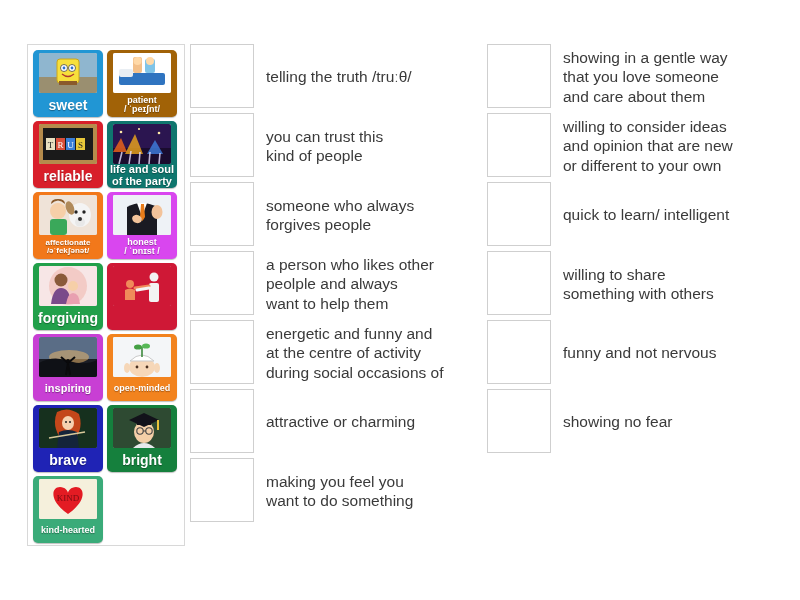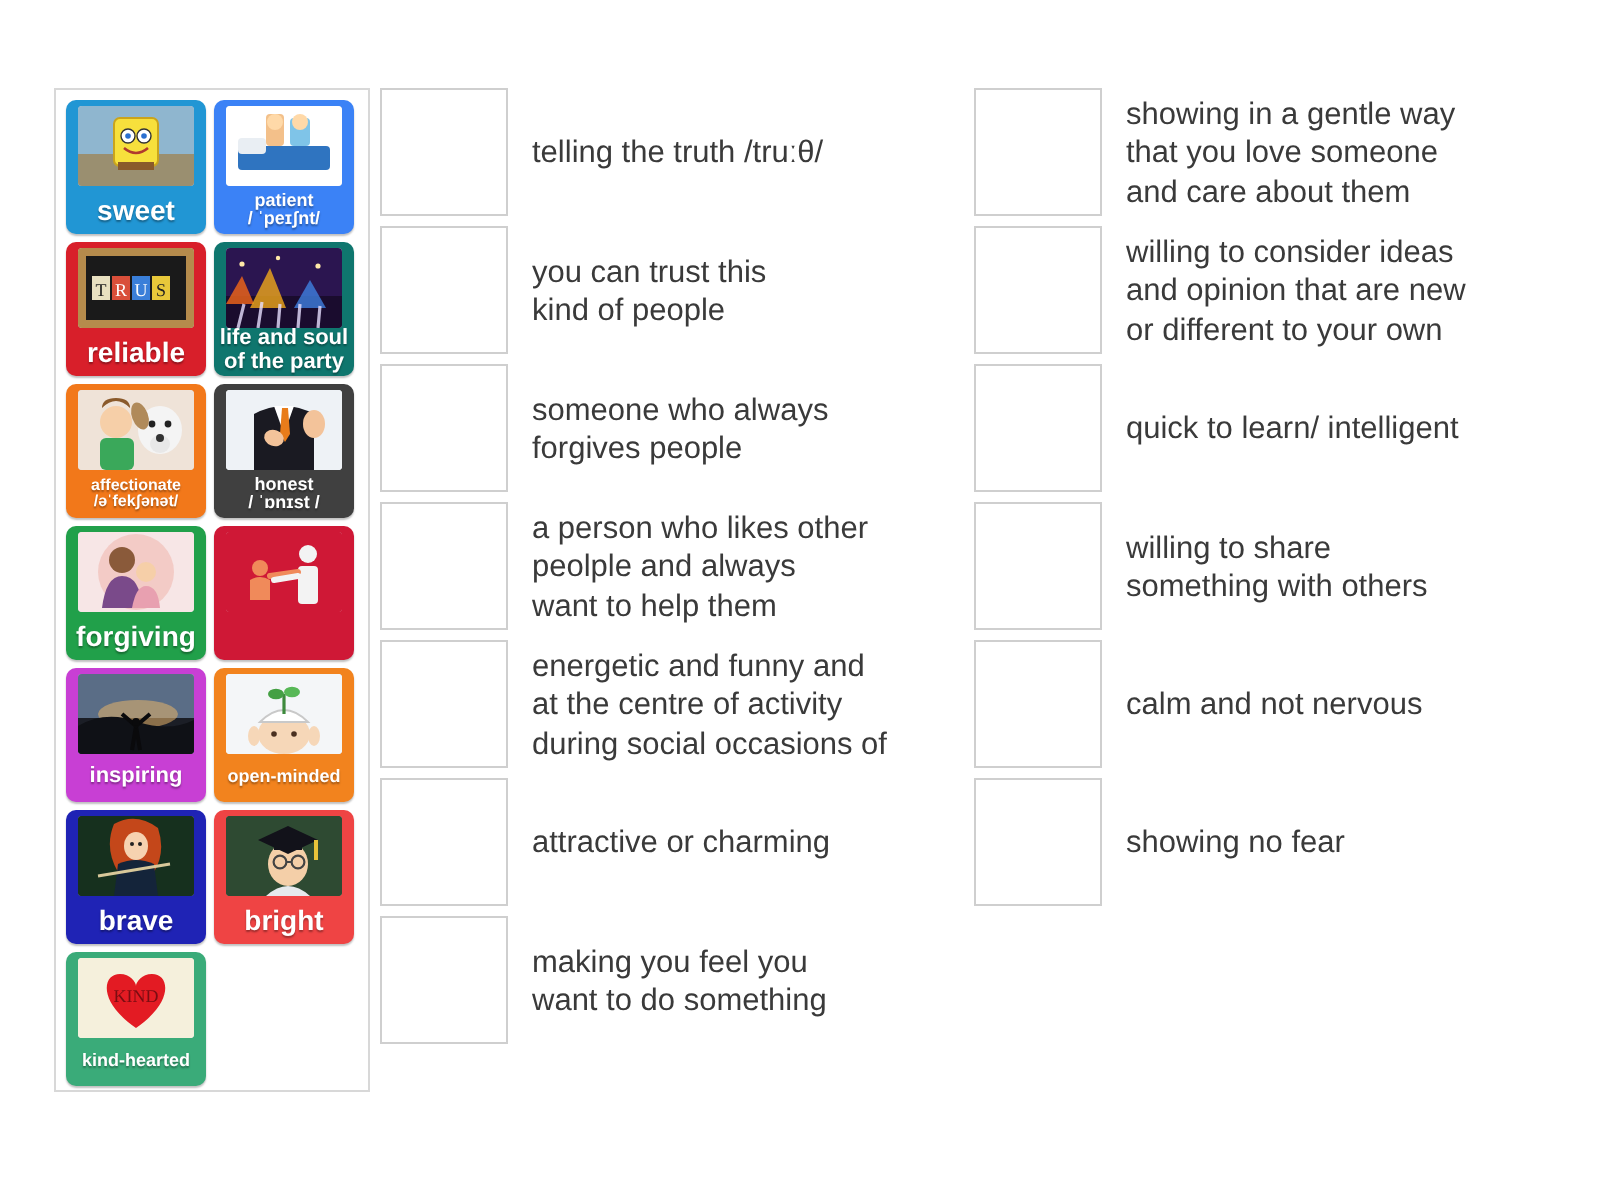--- a/index.html
+++ b/index.html
@@ -109,21 +109,21 @@
             <circle cx="25" cy="15" r="3.5" fill="#fff" stroke="#333" stroke-width="0.7"></circle>
             <circle cx="33" cy="15" r="3.5" fill="#fff" stroke="#333" stroke-width="0.7"></circle>
             <circle cx="25" cy="15" r="1.4" fill="#2a6fd0"></circle>
             <circle cx="33" cy="15" r="1.4" fill="#2a6fd0"></circle>
             <path d="M23 21 Q29 26 35 21" stroke="#b03a2e" fill="none" stroke-width="1.3"></path>
             <rect x="20" y="28" width="18" height="4" fill="#8a5a2b"></rect>
           </svg>
         </div>
         <div class="cap s1" style="white-space: pre-line;">sweet</div>
       </div>
-      <div class="tile" style="background: #3b82f6;">
+      <div class="tile" style="background: #a16207;">
         <div class="thumb">
           <svg viewBox="0 0 58 40" xmlns="http://www.w3.org/2000/svg">
             <rect width="58" height="40" fill="#ffffff"></rect>
             <rect x="6" y="20" width="46" height="12" rx="2" fill="#2f74c0"></rect>
             <rect x="6" y="16" width="14" height="8" rx="2" fill="#e9eef3"></rect>
             <rect x="20" y="4" width="9" height="16" rx="2" fill="#f3c08a"></rect>
             <circle cx="24.5" cy="8" r="4" fill="#ffd9a8"></circle>
             <rect x="32" y="6" width="10" height="14" rx="2" fill="#7fc4e8"></rect>
             <circle cx="37" cy="8" r="4" fill="#ffd9a8"></circle>
           </svg>
@@ -176,21 +176,21 @@
             <ellipse cx="41" cy="27" rx="5" ry="4.5" fill="#e8e8e8"></ellipse>
             <circle cx="37" cy="17" r="1.7" fill="#222"></circle>
             <circle cx="45" cy="17" r="1.7" fill="#222"></circle>
             <circle cx="41" cy="24" r="2" fill="#333"></circle>
             <ellipse cx="31" cy="13" rx="4" ry="7" fill="#b08a5a" transform="rotate(-20 31 13)"></ellipse>
           </svg>
         </div>
         <div class="cap s4" style="white-space: pre-line;">affectionate
 /əˈfekʃənət/</div>
       </div>
-      <div class="tile" style="background: #404040;">
+      <div class="tile" style="background: #d946ef;">
         <div class="thumb">
           <svg viewBox="0 0 58 40" xmlns="http://www.w3.org/2000/svg">
             <rect width="58" height="40" fill="#eef2f6"></rect>
             <rect width="58" height="40" fill="#eef2f6"></rect>
             <path d="M14 40 L14 12 Q29 4 44 12 L44 40Z" fill="#1a1a22"></path>
             <path d="M24 8 L29 22 L34 8 Z" fill="#ffffff"></path>
             <path d="M28 9 L31 9 L32 22 L29.5 26 L27 22Z" fill="#e87c1a"></path>
             <ellipse cx="24" cy="24" rx="5" ry="4" fill="#f3c39a" transform="rotate(20 24 24)"></ellipse>
             <ellipse cx="44" cy="17" rx="5.5" ry="7" fill="#f3c39a"></ellipse>
           </svg>
@@ -267,21 +267,21 @@
             <path d="M18 4 Q29 -2 40 6 Q44 18 38 28 L20 28 Q13 16 18 4Z" fill="#c4471a"></path>
             <ellipse cx="29" cy="15" rx="6" ry="7" fill="#f6d2b0"></ellipse>
             <circle cx="27" cy="14" r="1" fill="#222"></circle>
             <circle cx="31" cy="14" r="1" fill="#222"></circle>
             <path d="M20 24 Q29 20 38 24 L40 40 L18 40Z" fill="#14243a"></path>
             <path d="M10 30 L46 24" stroke="#d8c89a" stroke-width="1.4"></path>
           </svg>
         </div>
         <div class="cap s1" style="white-space: pre-line;">brave</div>
       </div>
-      <div class="tile" style="background: #ef4444;">
+      <div class="tile" style="background: #15803d;">
         <div class="thumb">
           <svg viewBox="0 0 58 40" xmlns="http://www.w3.org/2000/svg">
             <rect width="58" height="40" fill="#2e4a32"></rect>
             <rect width="58" height="40" fill="#2e4a32"></rect>
             <ellipse cx="31" cy="24" rx="10" ry="11" fill="#f4cfa8"></ellipse>
             <path d="M16 12 L31 5 L46 12 L31 19 Z" fill="#12121a"></path>
             <rect x="24" y="12" width="14" height="5" fill="#12121a"></rect>
             <path d="M45 12 L45 22" stroke="#e8c23a" stroke-width="2"></path>
             <circle cx="27" cy="23" r="3.2" fill="none" stroke="#444" stroke-width="1.1"></circle>
             <circle cx="36" cy="23" r="3.2" fill="none" stroke="#444" stroke-width="1.1"></circle>
@@ -360,19 +360,19 @@
       <div class="dropbox"></div>
       <div class="def-text" style="white-space: pre-line;">quick to learn/ intelligent</div>
     </div>
     <div class="def-row">
       <div class="dropbox"></div>
       <div class="def-text" style="white-space: pre-line;">willing to share
 something with others</div>
     </div>
     <div class="def-row">
       <div class="dropbox"></div>
-      <div class="def-text" style="white-space: pre-line;">calm and not nervous</div>
+      <div class="def-text" style="white-space: pre-line;">funny and not nervous</div>
     </div>
     <div class="def-row">
       <div class="dropbox"></div>
       <div class="def-text" style="white-space: pre-line;">showing no fear</div>
     </div>
   </div>
 
 </body></html>

